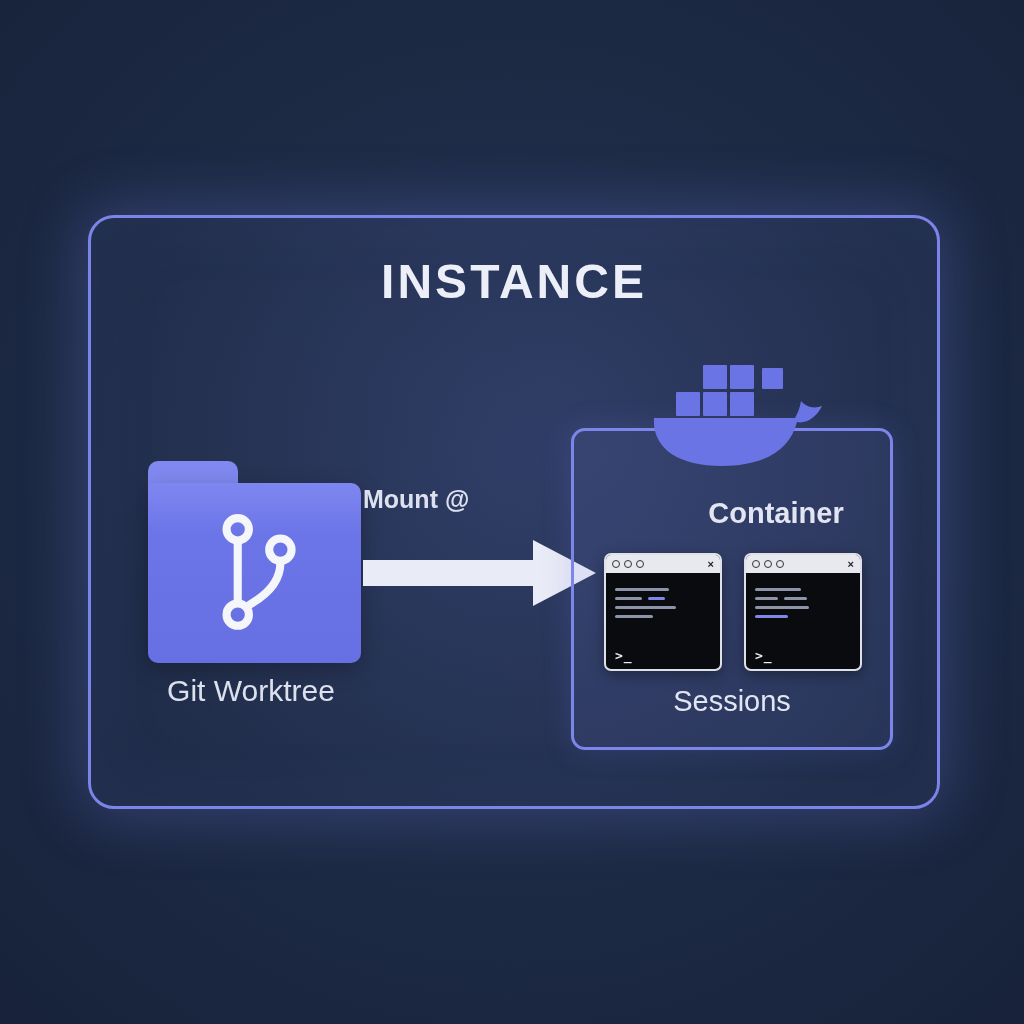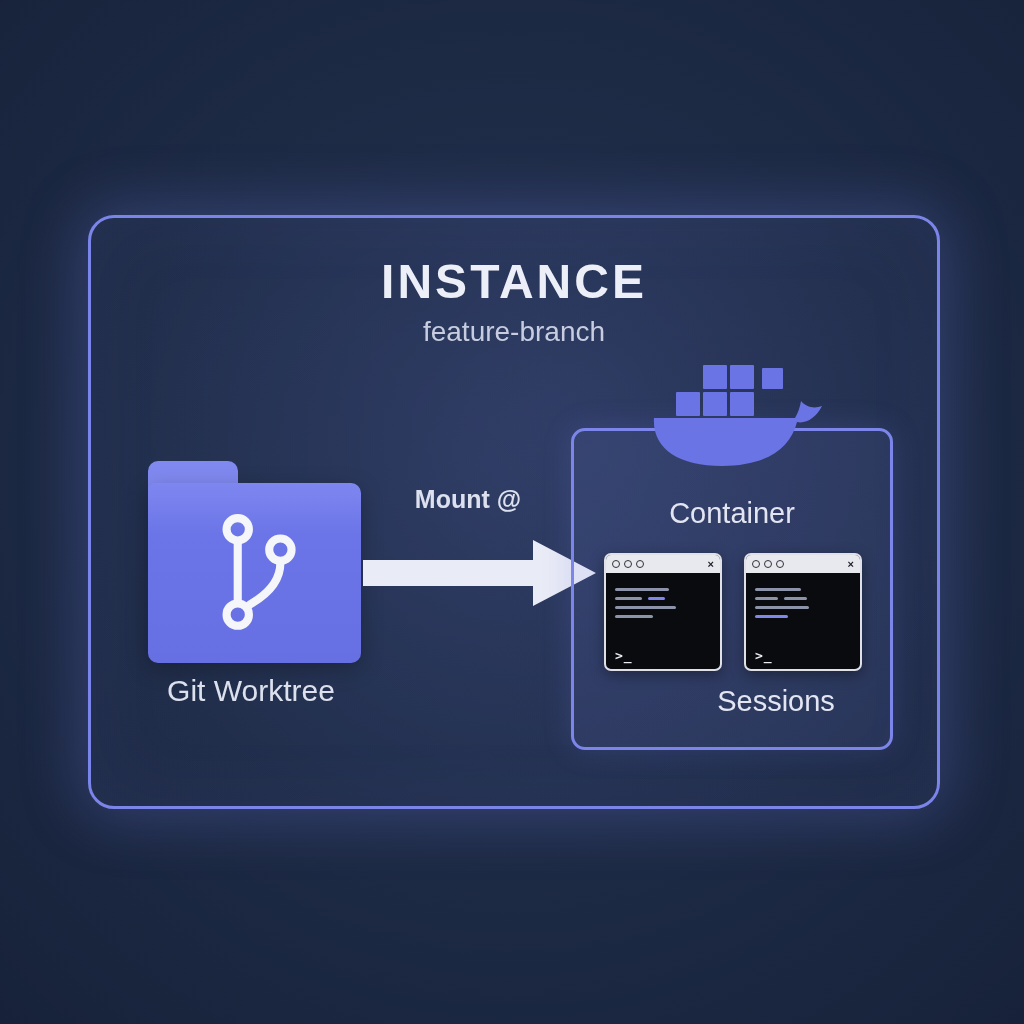--- a/index.html
+++ b/index.html
@@ -43,42 +43,42 @@
     display:flex;align-items:center;justify-content:center;
     box-shadow:0 6px 22px rgba(0,0,0,0.25);
   }
   .folder-label{
     left:-60px;top:456px;width:440px;text-align:center;
     font-size:30px;font-weight:500;color:#dde1ee;
   }
 
   
   .arrow-label{
-    left:272px;top:266px;width:210px;text-align:center;
+    left:272px;top:266px;width:210px;
     font-size:25px;font-weight:600;color:#dde1ef;line-height:1.22;
   }
   .mount-arrow{left:272px;top:312px;width:235px;height:86px;}
 
   
   .docker{left:555px;top:138px;width:190px;height:125px;z-index:3;}
 
   
   .container-box{
     left:480px;top:210px;width:316px;height:316px;
     border:3px solid #7c86ea;border-radius:14px;
     background:rgba(130,140,235,0.10);
     box-shadow:0 0 30px rgba(115,125,230,0.20);
   }
   .container-label{
     left:0;top:66px;width:100%;text-align:center;
-    font-size:29px;font-weight:400;color:#e3e6f2;
+    font-size:29px;font-weight:700;color:#e3e6f2;padding-left:44px;
   }
   .sessions-label{
     left:0;top:254px;width:100%;text-align:center;
-    font-size:29px;font-weight:500;color:#e3e6f2;padding-left:44px;
+    font-size:29px;font-weight:500;color:#e3e6f2;
   }
 
   
   .terminal{
     width:114px;height:114px;border-radius:7px;overflow:hidden;
     border:2px solid #dfe0e8;background:#0a0b0f;
     box-shadow:0 4px 14px rgba(0,0,0,0.35);
   }
   .term1{left:30px;top:122px;}
   .term2{left:170px;top:122px;}
@@ -107,21 +107,20 @@
   }
 </style>
 </head>
 <body>
 
 <div class="canvas">
 
   <div class="abs outer-box">
 
     <div class="abs title">INSTANCE</div>
-    <div class="abs subtitle">feature-branch</div>
 
     <div class="abs folder">
       <div class="folder-tab"></div>
       <div class="folder-body">
         <svg width="112" height="132" viewBox="0 0 110 130">
           <g stroke="#f5f6fa" stroke-width="8" fill="none" stroke-linecap="round">
             <circle cx="38" cy="22" r="11"></circle>
             <circle cx="38" cy="106" r="11"></circle>
             <circle cx="80" cy="42" r="11"></circle>
             <line x1="38" y1="35" x2="38" y2="93"></line>

